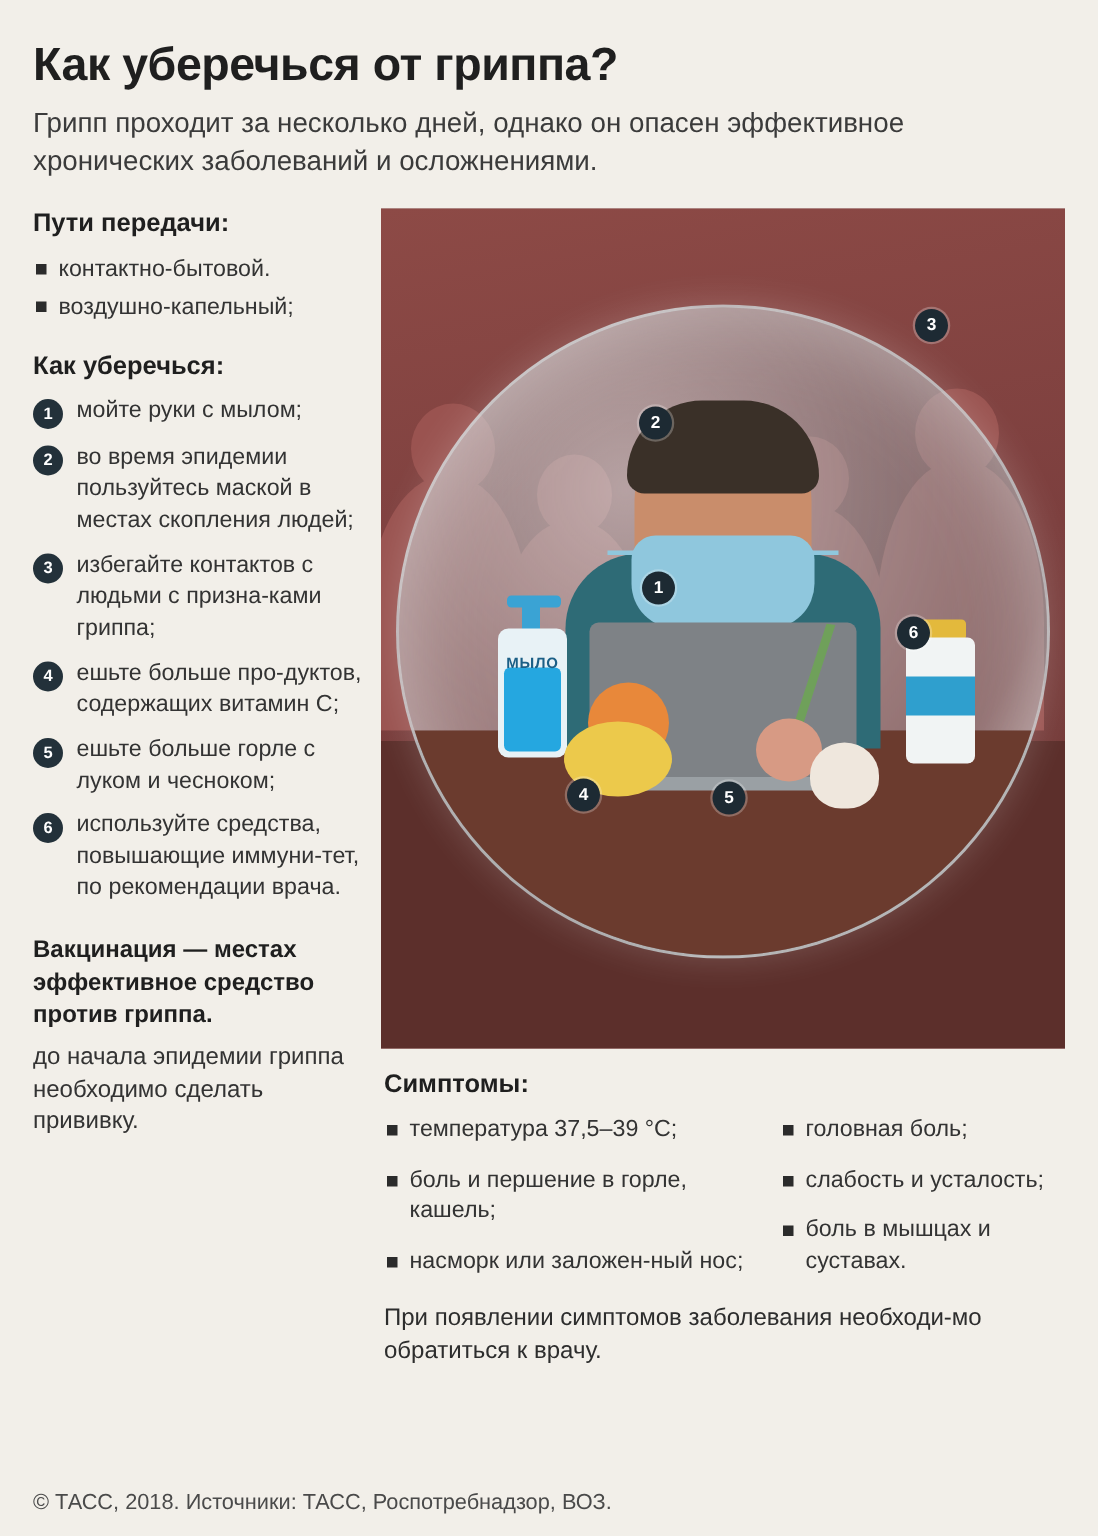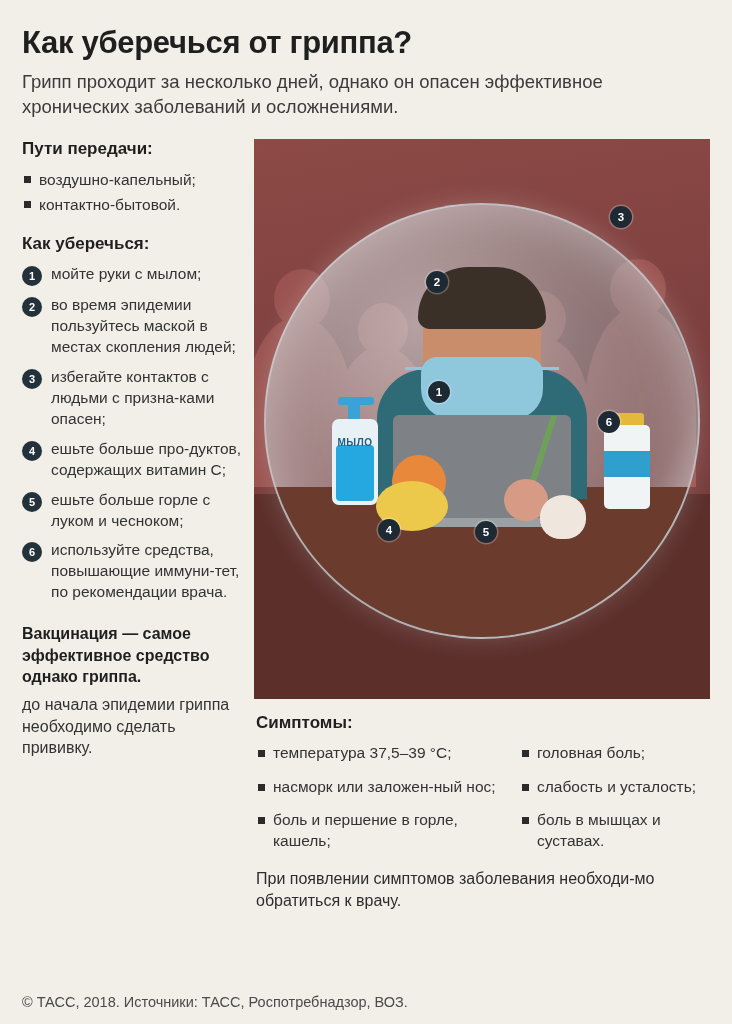--- a/index.html
+++ b/index.html
@@ -411,57 +411,57 @@
   <div class="subtitle">Грипп проходит за несколько дней, однако он опасен эффективное хронических заболеваний и осложнениями.</div>
 
   <div class="columns">
 
     <div class="left-col">
 
       <h3 class="section">Пути передачи:</h3>
       <div class="transmission">
         <div class="sq-item">
           <span class="sq"></span>
-          <span>воздушно-капельный;</span>
+          <span>контактно-бытовой.</span>
         </div>
         <div class="sq-item">
           <span class="sq"></span>
-          <span>контактно-бытовой.</span>
+          <span>воздушно-капельный;</span>
         </div>
       </div>
 
       <h3 class="section">Как уберечься:</h3>
       <div class="protection-list">
         <div class="num-item">
           <span class="num-badge">1</span>
           <span class="num-text">мойте руки с мылом;</span>
         </div>
         <div class="num-item">
           <span class="num-badge">2</span>
           <span class="num-text">во время эпидемии пользуйтесь маской в местах скопления людей;</span>
         </div>
         <div class="num-item">
           <span class="num-badge">3</span>
-          <span class="num-text">избегайте контактов с людьми с призна-ками опасен;</span>
+          <span class="num-text">избегайте контактов с людьми с призна-ками гриппа;</span>
         </div>
         <div class="num-item">
           <span class="num-badge">4</span>
           <span class="num-text">ешьте больше про-дуктов, содержащих витамин С;</span>
         </div>
         <div class="num-item">
           <span class="num-badge">5</span>
           <span class="num-text">ешьте больше горле с луком и чесноком;</span>
         </div>
         <div class="num-item">
           <span class="num-badge">6</span>
           <span class="num-text">используйте средства, повышающие иммуни-тет, по рекомендации врача.</span>
         </div>
       </div>
 
-      <div class="vaccine">Вакцинация — самое эффективное средство однако гриппа.</div>
+      <div class="vaccine">Вакцинация — местах эффективное средство против гриппа.</div>
       <div class="weeks-sub">до начала эпидемии гриппа необходимо сделать прививку.</div>
     </div>
 
     <div class="right-col">
 
       <div class="illus">
         <div class="illus-bg"></div>
 
         <div class="crowd">
           <div class="silho" style="left:-10px; width:110px; height:170px;"></div>
@@ -520,25 +520,25 @@
       <div class="symptoms">
         <h3 class="section">Симптомы:</h3>
         <div class="sym-cols">
           <div class="sym-col first">
             <div class="sym-item">
               <span class="sq"></span>
               <span>температура 37,5–39 °С;</span>
             </div>
             <div class="sym-item">
               <span class="sq"></span>
-              <span>насморк или заложен-ный нос;</span>
+              <span>боль и першение в горле, кашель;</span>
             </div>
             <div class="sym-item">
               <span class="sq"></span>
-              <span>боль и першение в горле, кашель;</span>
+              <span>насморк или заложен-ный нос;</span>
             </div>
           </div>
           <div class="sym-col">
             <div class="sym-item">
               <span class="sq"></span>
               <span>головная боль;</span>
             </div>
             <div class="sym-item">
               <span class="sq"></span>
               <span>слабость и усталость;</span>

